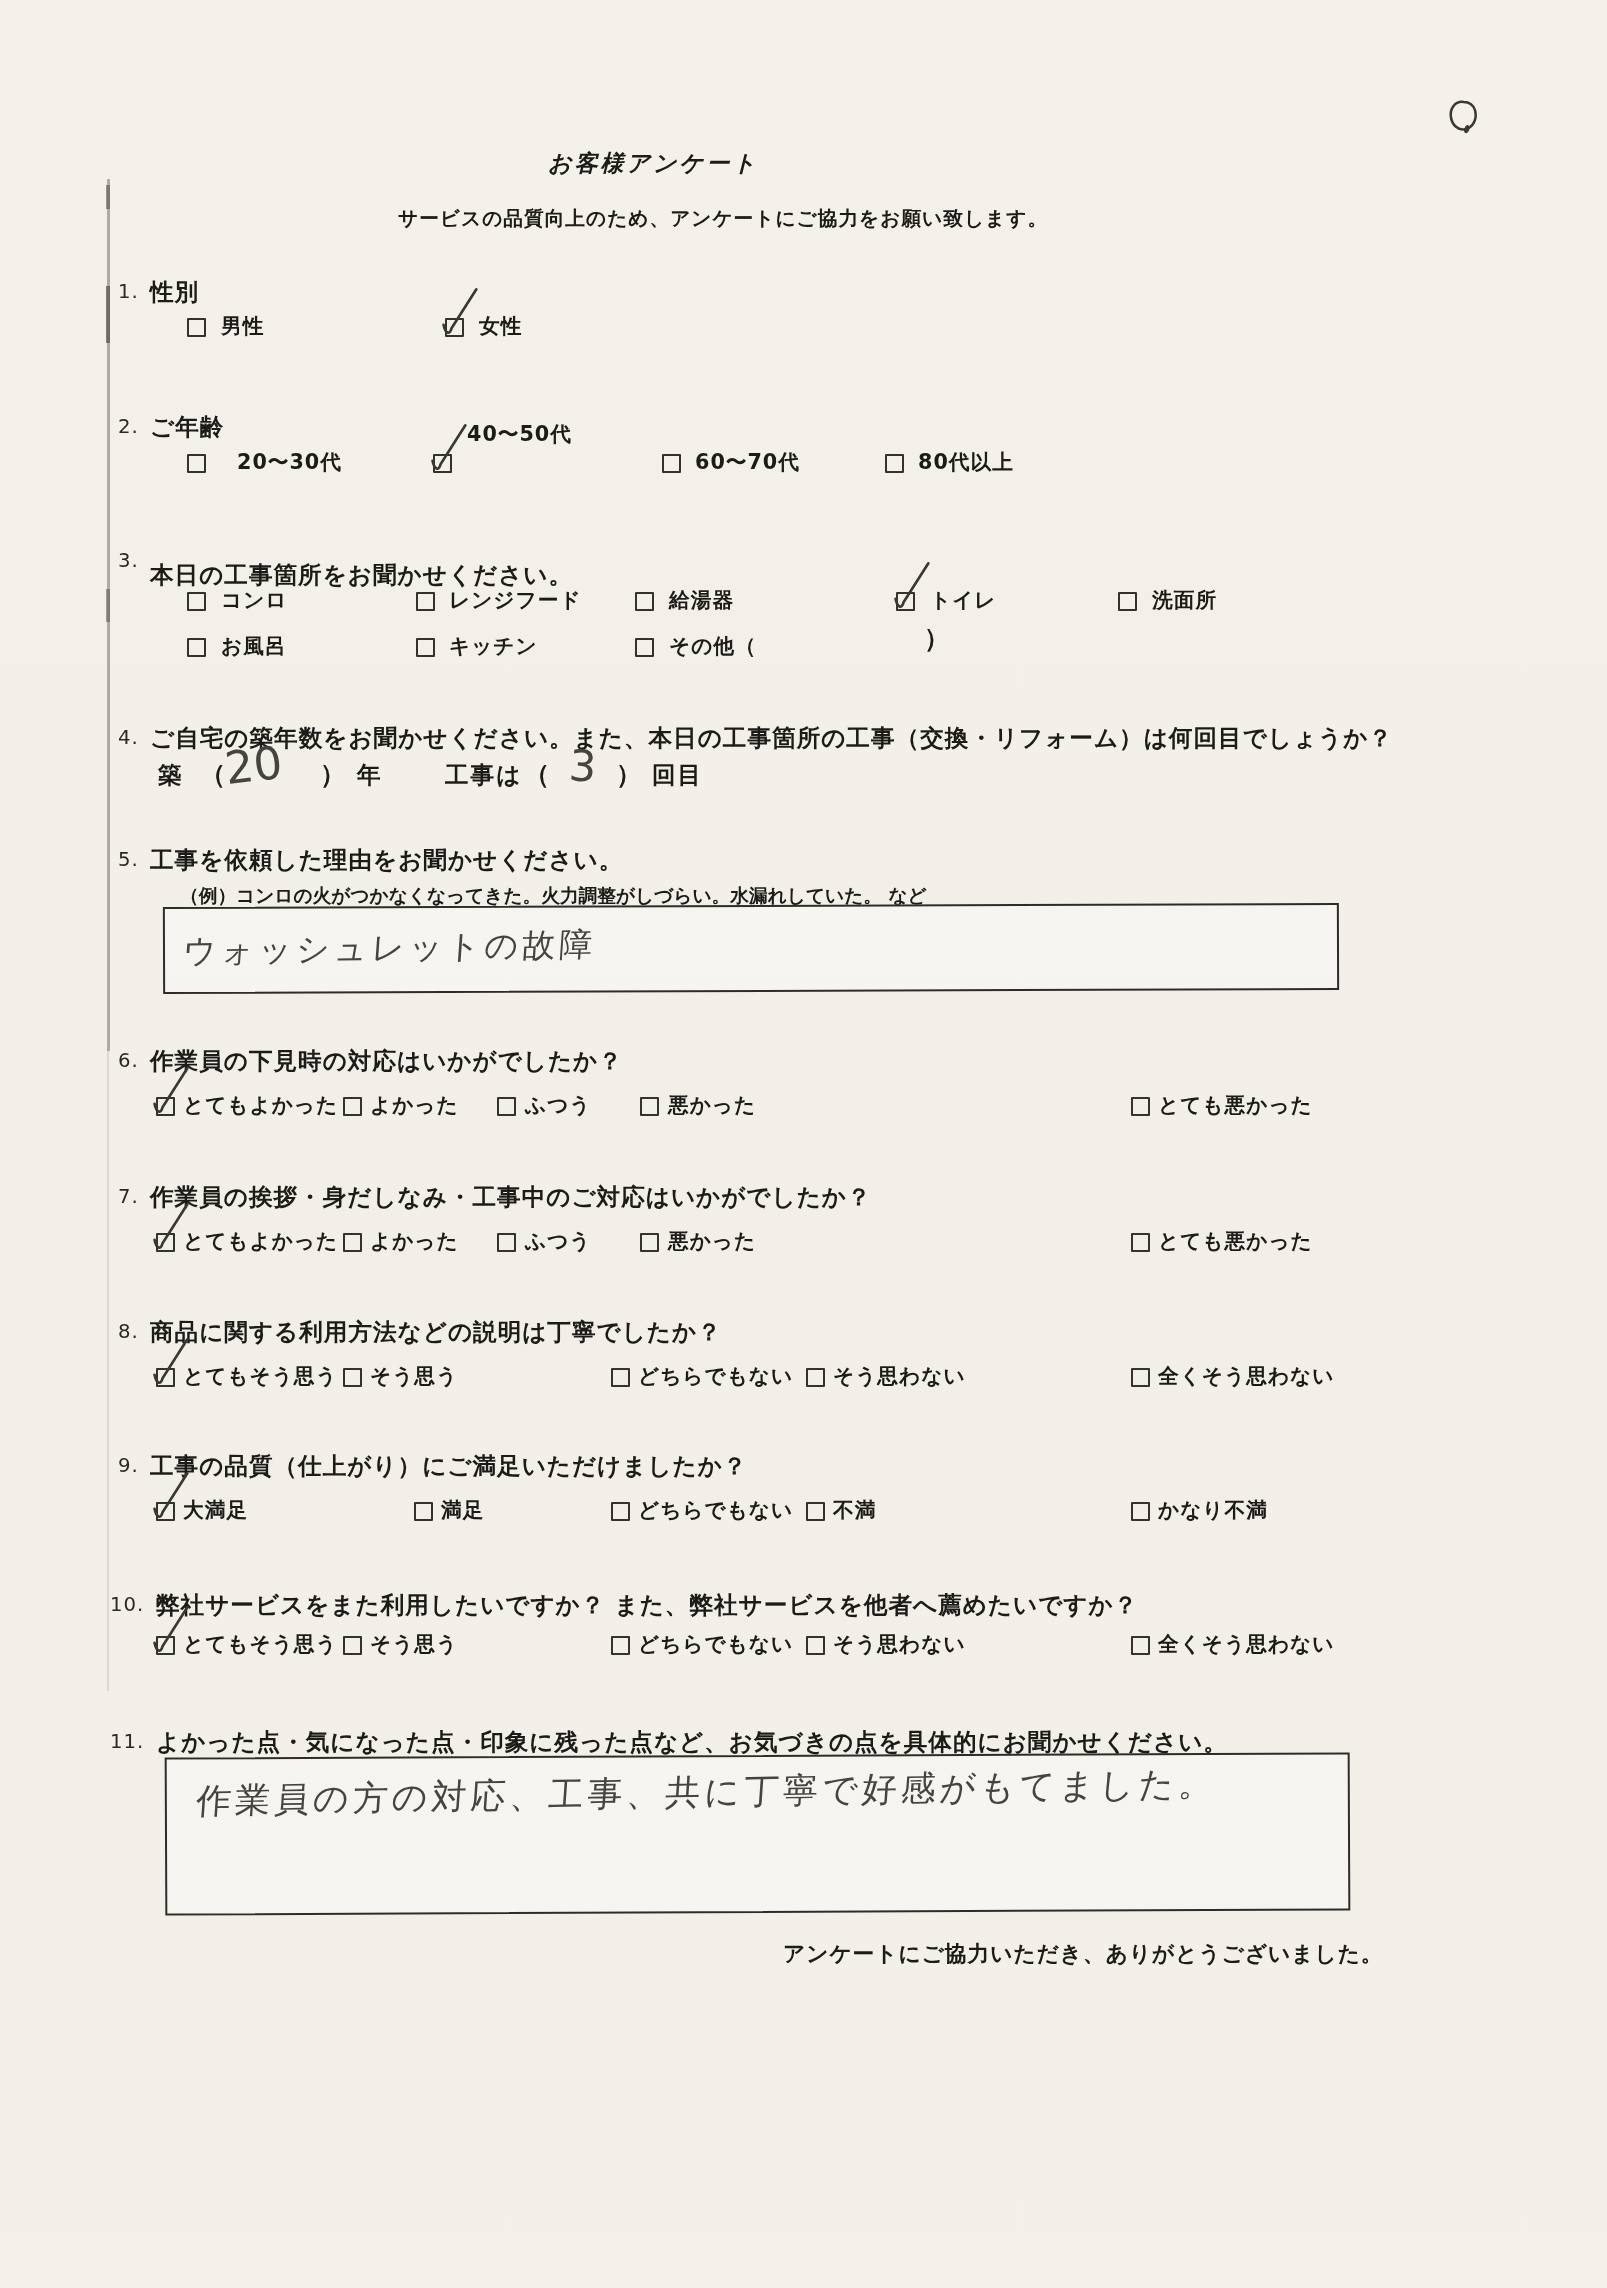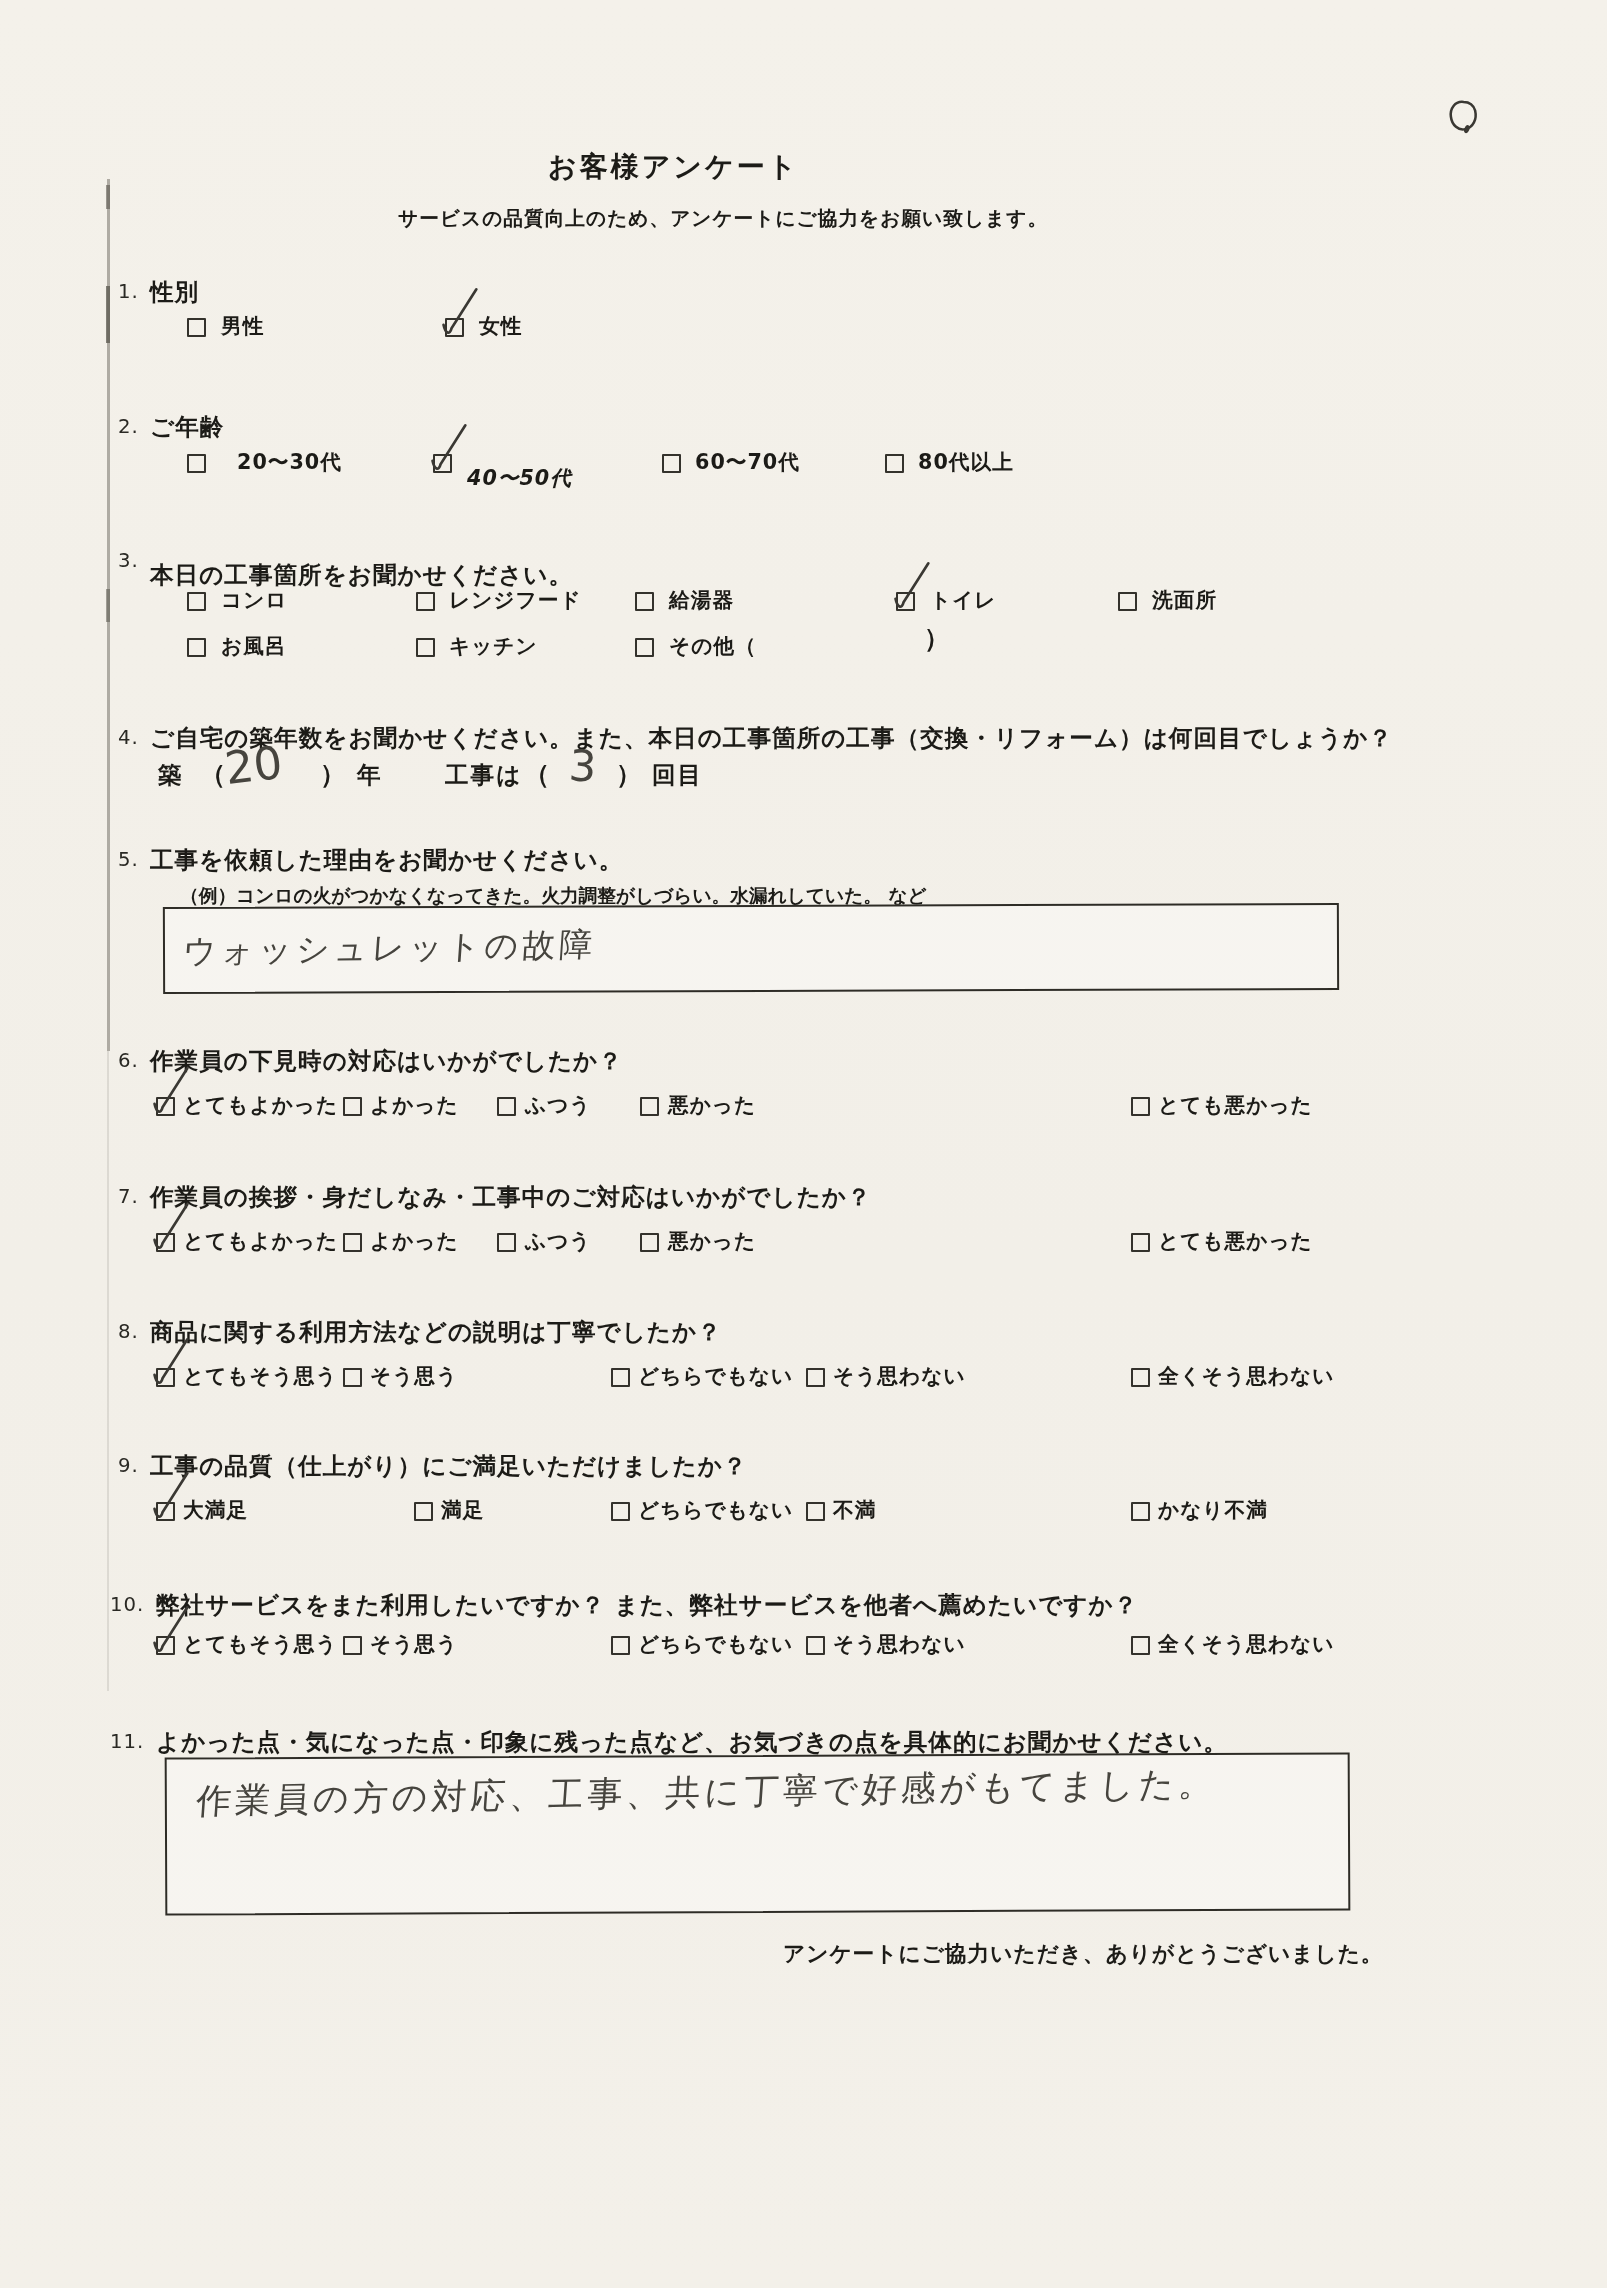--- a/index.html
+++ b/index.html
@@ -6,21 +6,21 @@
   body{
     width:1608px;height:2288px;
     background:#f3f0e9;
     font-family:"DejaVu Sans","Liberation Sans",sans-serif;
     color:#1c1b17;
     position:relative;
     overflow:hidden;
   }
   .sheet{position:absolute;inset:0;background:linear-gradient(180deg,#f4f1ea 0%,#f2efe8 55%,#f3f0e9 100%);}
   .abs{position:absolute;white-space:nowrap;}
-  .title{font-size:28px;font-weight:bold;letter-spacing:3px;}
+  .title{font-size:23px;font-weight:bold;letter-spacing:3px;font-style:italic;}
   .subtitle{font-size:19.7px;font-weight:bold;letter-spacing:1px;}
   .qnum{font-size:19.7px;color:#2a2924;letter-spacing:1px;}
   .qhead{font-size:23.6px;font-weight:bold;letter-spacing:1px;}
   .opt{font-size:20.7px;font-weight:bold;letter-spacing:1px;}
   .opt-sm{font-size:18.7px;font-weight:bold;}
   .cb{
     position:absolute;width:14.8px;height:14.8px;
     border:2.5px solid #34322c;border-radius:1px;
     background:transparent;
   }
@@ -69,21 +69,21 @@
   <span class="abs opt" style="left:479px;top:312px;">女性</span>
 
   <span class="abs qnum" style="left:118px;top:415px;">2.</span>
   <span class="abs qhead" style="left:150px;top:411px;">ご年齢</span>
   <span class="cb" style="left:187px;top:454px;"></span>
   <span class="abs opt" style="left:221px;top:448px;margin-left:16px;">20〜30代</span>
   <span class="cb" style="left:433px;top:454px;"></span>
   <svg class="tick" style="left:428px;top:420px;" viewBox="0 0 46 62">
       <path d="M5 46 C7 56 12 58 14 50 L42 6" fill="none" stroke="#3a3833" stroke-width="3" stroke-linecap="round"></path>
     </svg>
-  <span class="abs opt" style="left:467px;top:464px;font-style:italic;">40〜50代</span>
+  <span class="abs opt" style="left:467px;top:420px;">40〜50代</span>
   <span class="cb" style="left:662px;top:454px;"></span>
   <span class="abs opt" style="left:695px;top:448px;">60〜70代</span>
   <span class="cb" style="left:885px;top:454px;"></span>
   <span class="abs opt" style="left:918px;top:448px;">80代以上</span>
 
   <span class="abs qnum" style="left:118px;top:549px;">3.</span>
   <span class="abs qhead" style="left:150px;top:545px;margin-top:14px;">本日の工事箇所をお聞かせください。</span>
   <span class="cb" style="left:187px;top:592px;"></span>
   <span class="abs opt" style="left:221px;top:586px;">コンロ</span>
   <span class="cb" style="left:416px;top:592px;"></span>

